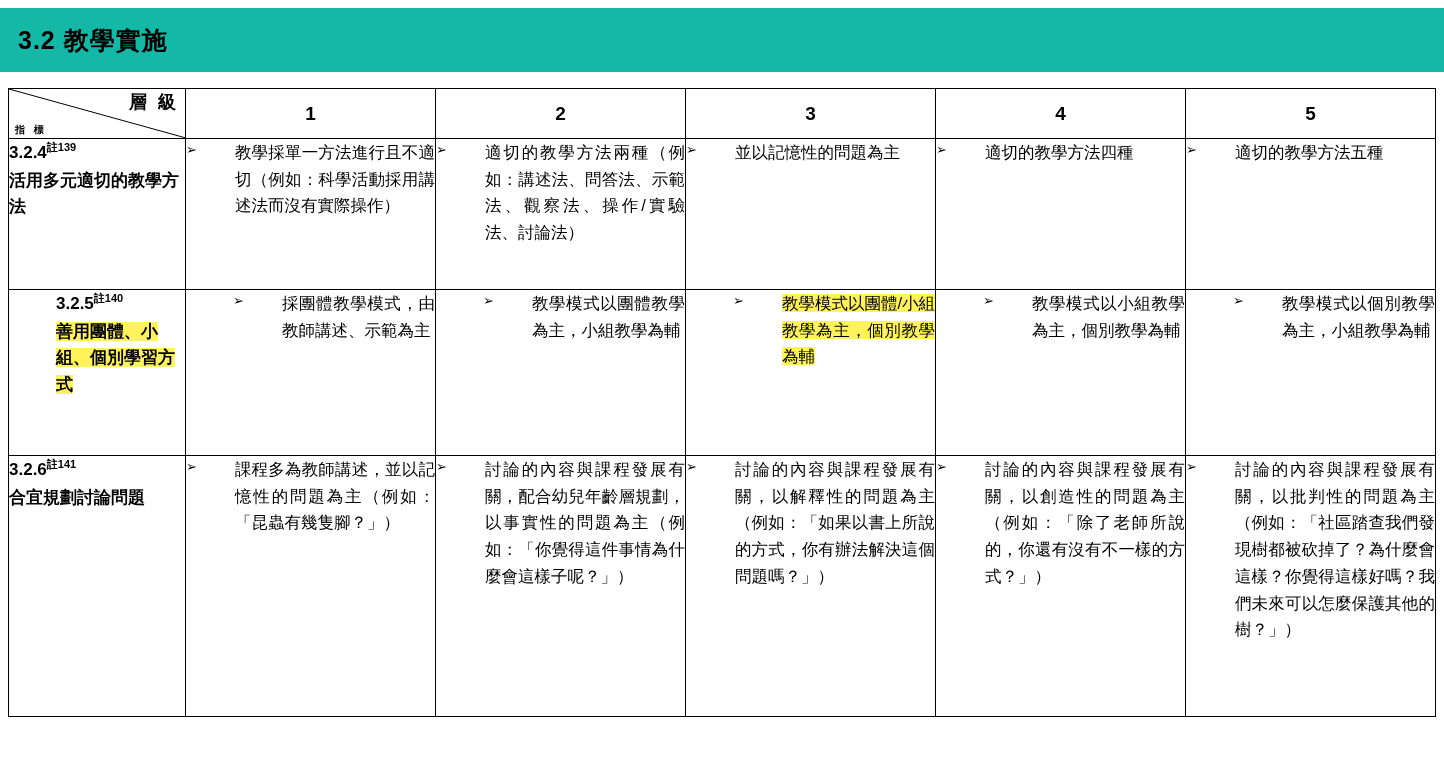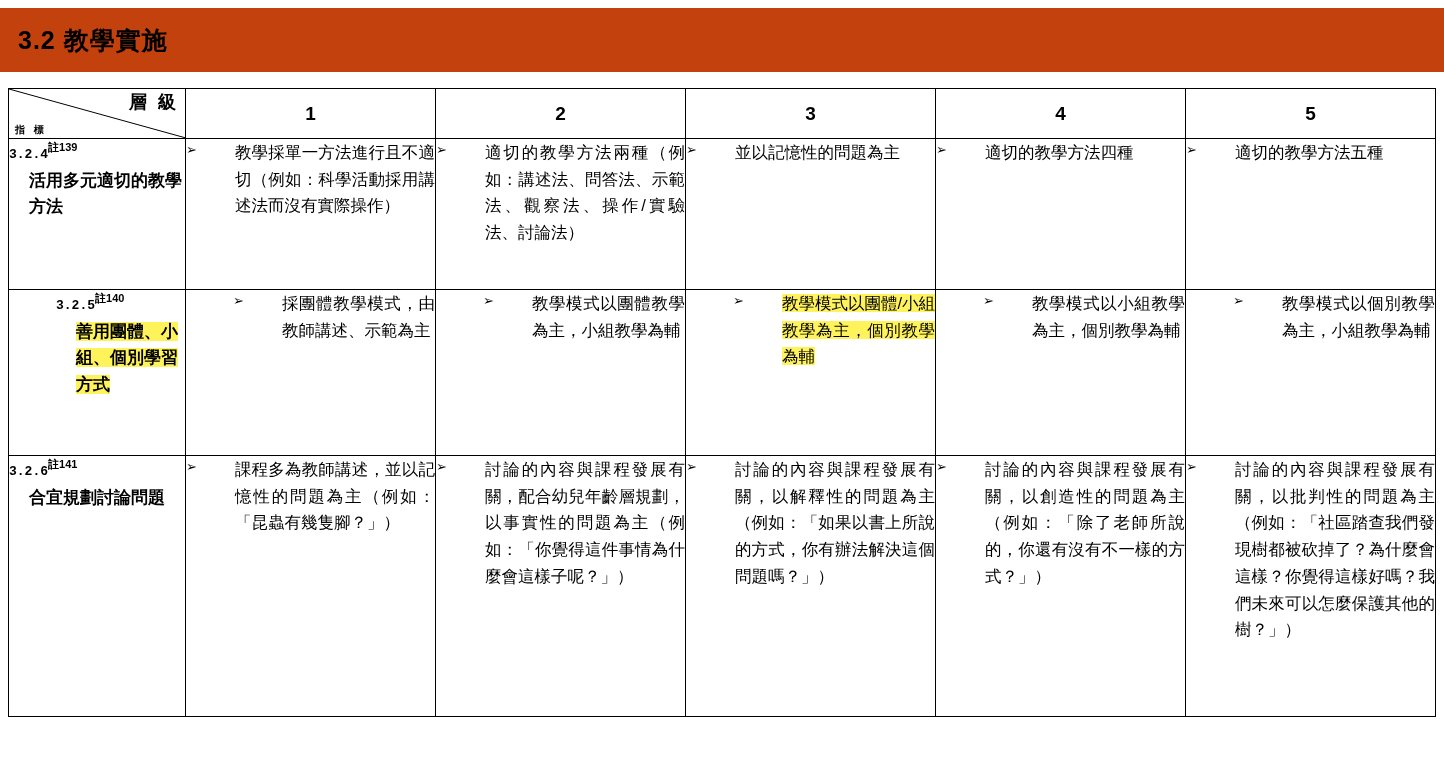--- a/index.html
+++ b/index.html
@@ -21,21 +21,21 @@
     height: 778px;
   }
 
   
   .section-bar {
     position: absolute;
     left: 0;
     top: 8px;
     width: 1444px;
     height: 64px;
-    background: #c2410c;
+    background: #14b8a6;
     display: flex;
     align-items: center;
   }
   .section-bar .section-title {
     padding-left: 18px;
     font-size: 25px;
     font-weight: bold;
     letter-spacing: 1px;
     color: #000;
   }
@@ -99,33 +99,31 @@
 
   
   .ind-cell {
     padding: 9px 6px 9px 9px;
     font-size: 17px;
     font-weight: bold;
     line-height: 1.55;
   }
   .ind-code {
     font-weight: bold;
-    font-size: 13px;
-    font-family: Liberation Mono, monospace;
+    font-size: 17px;
   }
   .ind-note {
     font-size: 11px;
     vertical-align: super;
     font-weight: bold;
     letter-spacing: 0;
   }
   .ind-name {
     display: block;
     margin-top: 2px;
-    margin-left: 20px;
   }
 
   
   .desc-cell {
     padding: 9px 8px 9px 6px;
     font-size: 16.5px;
     line-height: 1.62;
   }
   .bullet-line {
     display: flex;

